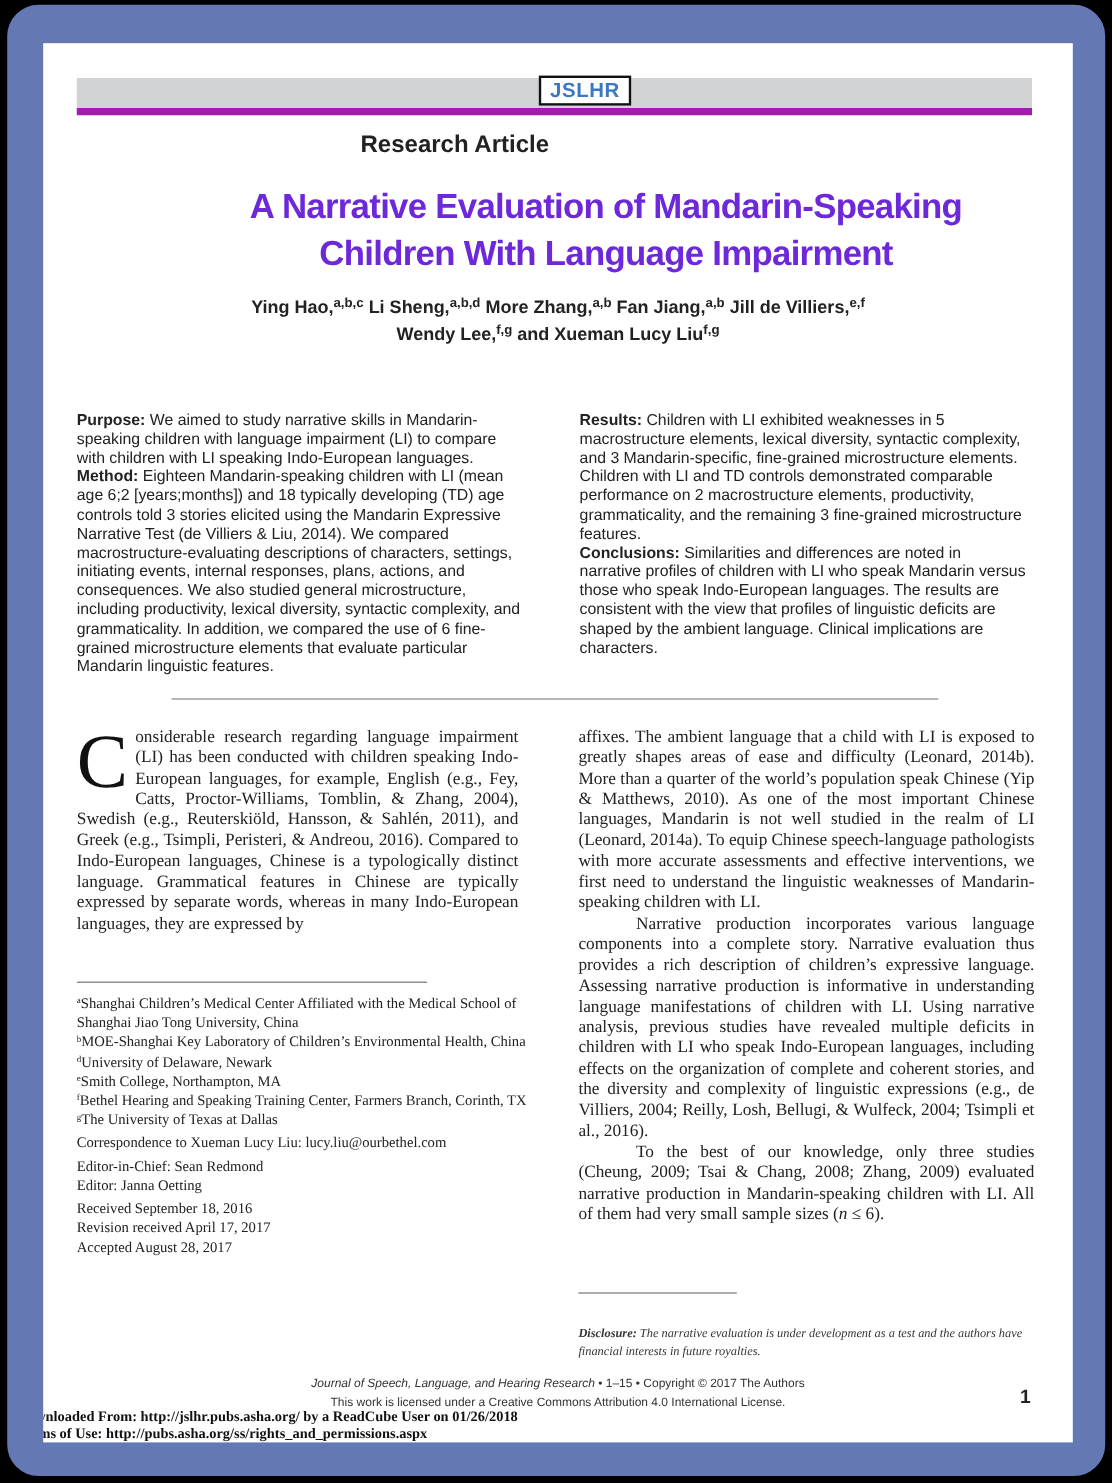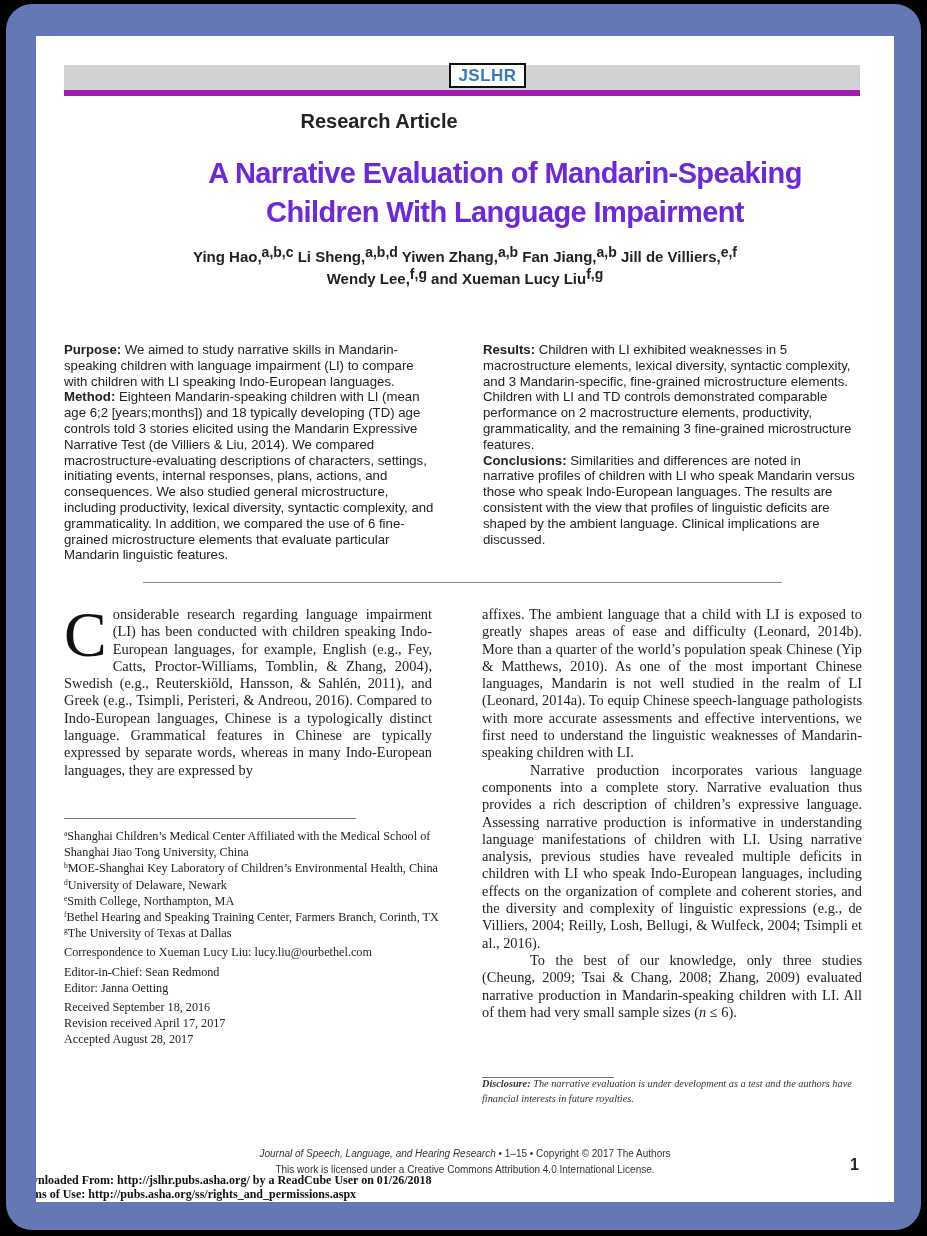--- a/index.html
+++ b/index.html
@@ -5,37 +5,37 @@
   html, body { margin:0; padding:0; }
   body { width:927px; height:1236px; background:#000; position:relative; overflow:hidden; }
   .frame { position:absolute; left:6px; top:4px; width:915px; height:1226px; background:#6479b4; border-radius:26px; }
   .page { position:absolute; left:36px; top:36px; width:858px; height:1166px; background:#fff; overflow:hidden; }
   .banner { position:absolute; left:28px; top:29px; width:796px; height:25px; background:#d1d2d4; border-bottom:6px solid #a21caf; }
   .journal-badge { position:absolute; left:385px; top:-2px; width:77px; height:25px; border:2px solid #111; background:#fff; box-sizing:border-box;
     color:#3b78c3; font:bold 17px "Liberation Sans", sans-serif; text-align:center; line-height:21px; letter-spacing:0.5px; }
   .article-type { position:absolute; left:0; width:686px; top:74px; text-align:center; font:bold 20px "Liberation Sans", sans-serif; color:#222; }
   .title { position:absolute; left:0; width:858px; top:118px; text-align:center; font:bold 29px/39px "Liberation Sans", sans-serif; color:#6d28d9; letter-spacing:-0.6px;margin-left:40px; }
   .authors { position:absolute; left:0; width:858px; top:210px; text-align:center; font:bold 15px/22px "Liberation Sans", sans-serif; color:#222; }
-  .authors sup { font-size:14px; vertical-align:5px; line-height:0; }
+  .authors sup { font-size:11px; vertical-align:5px; line-height:0; }
   .abstract { position:absolute; top:306px; font:13.2px/15.8px "Liberation Sans", sans-serif; color:#222; }
   .abstract b { font-weight:bold;text-align:right; }
   .abs-left { left:28px; width:372px; }
   .abs-right { left:447px; width:372px; }
   .divider { position:absolute; left:107px; top:546px; width:639px; height:1px; background:#888; }
   .body-col { position:absolute; font:14.4px/17.3px "Liberation Serif", serif; color:#222; }
   .col-left { left:28px; top:570px; width:368px; text-align:justify; }
   .col-right { left:446px; top:570px; width:380px; text-align:justify; }
   .dropcap { float:left; font:64px/52px "Liberation Serif", serif; margin:3px 6px 0 0; color:#111; }
   .indent { text-indent:48px; }
   .fn-rule { position:absolute; left:28px; top:782px; width:292px; height:1px; background:#777; }
   .footnotes { position:absolute; left:28px; top:792px; width:380px; font:12.2px/16.2px "Liberation Serif", serif; color:#222; }
   .footnotes sup { font-size:7.5px; vertical-align:4px; line-height:0; }
   .gap { margin-top:3px; }
   .disc-rule { position:absolute; left:446px; top:1041px; width:132px; height:1px; background:#777; }
-  .disclosure { position:absolute; left:446px; top:1040px; width:380px; font:italic 10.3px/15px "Liberation Serif", serif; color:#333; }
+  .disclosure { position:absolute; left:446px; top:1068px; width:380px; font:italic 10.3px/15px "Liberation Serif", serif; color:#333; }
   .disclosure b { font-weight:bold; }
   .footer-journal { position:absolute; left:0; width:858px; top:1112px; text-align:center; font:10px "Liberation Sans", sans-serif; color:#333; }
   .footer-journal i { font-style:italic; }
   .footer-license { position:absolute; left:0; width:858px; top:1128px; text-align:center; font:10px "Liberation Sans", sans-serif; color:#333; }
   .page-number { position:absolute; left:814px; top:1120px; font:bold 16px "Liberation Sans", sans-serif; color:#222; }
   .download { position:absolute; left:-4px; top:1137px; font:bold 12px/14px "Liberation Serif", serif; color:#111; white-space:nowrap; }
 </style>
 </head>
 <body>
 
@@ -50,42 +50,42 @@
 
   <div class="title">
     <div>A Narrative Evaluation of Mandarin-Speaking</div>
     <div>Children With Language Impairment</div>
   </div>
 
   <div class="authors">
     <div>
       <span>Ying Hao,</span><sup>a,b,c</sup>
       <span>Li Sheng,</span><sup>a,b,d</sup>
-      <span>Yiwen Zhang,</span><sup>a,b</sup>
+      <span>More Zhang,</span><sup>a,b</sup>
       <span>Fan Jiang,</span><sup>a,b</sup>
       <span>Jill de Villiers,</span><sup>e,f</sup>
     </div>
     <div>
       <span>Wendy Lee,</span><sup>f,g</sup>
       <span>and Xueman Lucy Liu</span><sup>f,g</sup>
     </div>
   </div>
 
   <div class="abstract abs-left">
     <b>Purpose:</b>
     <span>We aimed to study narrative skills in Mandarin-speaking children with language impairment (LI) to compare with children with LI speaking Indo-European languages.</span><br>
     <b>Method:</b>
     <span>Eighteen Mandarin-speaking children with LI (mean age 6;2 [years;months]) and 18 typically developing (TD) age controls told 3 stories elicited using the Mandarin Expressive Narrative Test (de Villiers &amp; Liu, 2014). We compared macrostructure-evaluating descriptions of characters, settings, initiating events, internal responses, plans, actions, and consequences. We also studied general microstructure, including productivity, lexical diversity, syntactic complexity, and grammaticality. In addition, we compared the use of 6 fine-grained microstructure elements that evaluate particular Mandarin linguistic features.</span>
   </div>
 
   <div class="abstract abs-right">
     <b>Results:</b>
     <span>Children with LI exhibited weaknesses in 5 macrostructure elements, lexical diversity, syntactic complexity, and 3 Mandarin-specific, fine-grained microstructure elements. Children with LI and TD controls demonstrated comparable performance on 2 macrostructure elements, productivity, grammaticality, and the remaining 3 fine-grained microstructure features.</span><br>
     <b>Conclusions:</b>
-    <span>Similarities and differences are noted in narrative profiles of children with LI who speak Mandarin versus those who speak Indo-European languages. The results are consistent with the view that profiles of linguistic deficits are shaped by the ambient language. Clinical implications are discussed.</span>
+    <span>Similarities and differences are noted in narrative profiles of children with LI who speak Mandarin versus those who speak Indo-European languages. The results are consistent with the view that profiles of linguistic deficits are shaped by the ambient language. Clinical implications are characters.</span>
   </div>
 
   <div class="divider"></div>
 
   <div class="body-col col-left">
     <span class="dropcap">C</span>
     <span>onsiderable research regarding language impairment (LI) has been conducted with children speaking Indo-European languages, for example, English (e.g., Fey, Catts, Proctor-Williams, Tomblin, &amp; Zhang, 2004), Swedish (e.g., Reuterskiöld, Hansson, &amp; Sahlén, 2011), and Greek (e.g., Tsimpli, Peristeri, &amp; Andreou, 2016). Compared to Indo-European languages, Chinese is a typologically distinct language. Grammatical features in Chinese are typically expressed by separate words, whereas in many Indo-European languages, they are expressed by</span>
   </div>
 
   <div class="fn-rule"></div>

